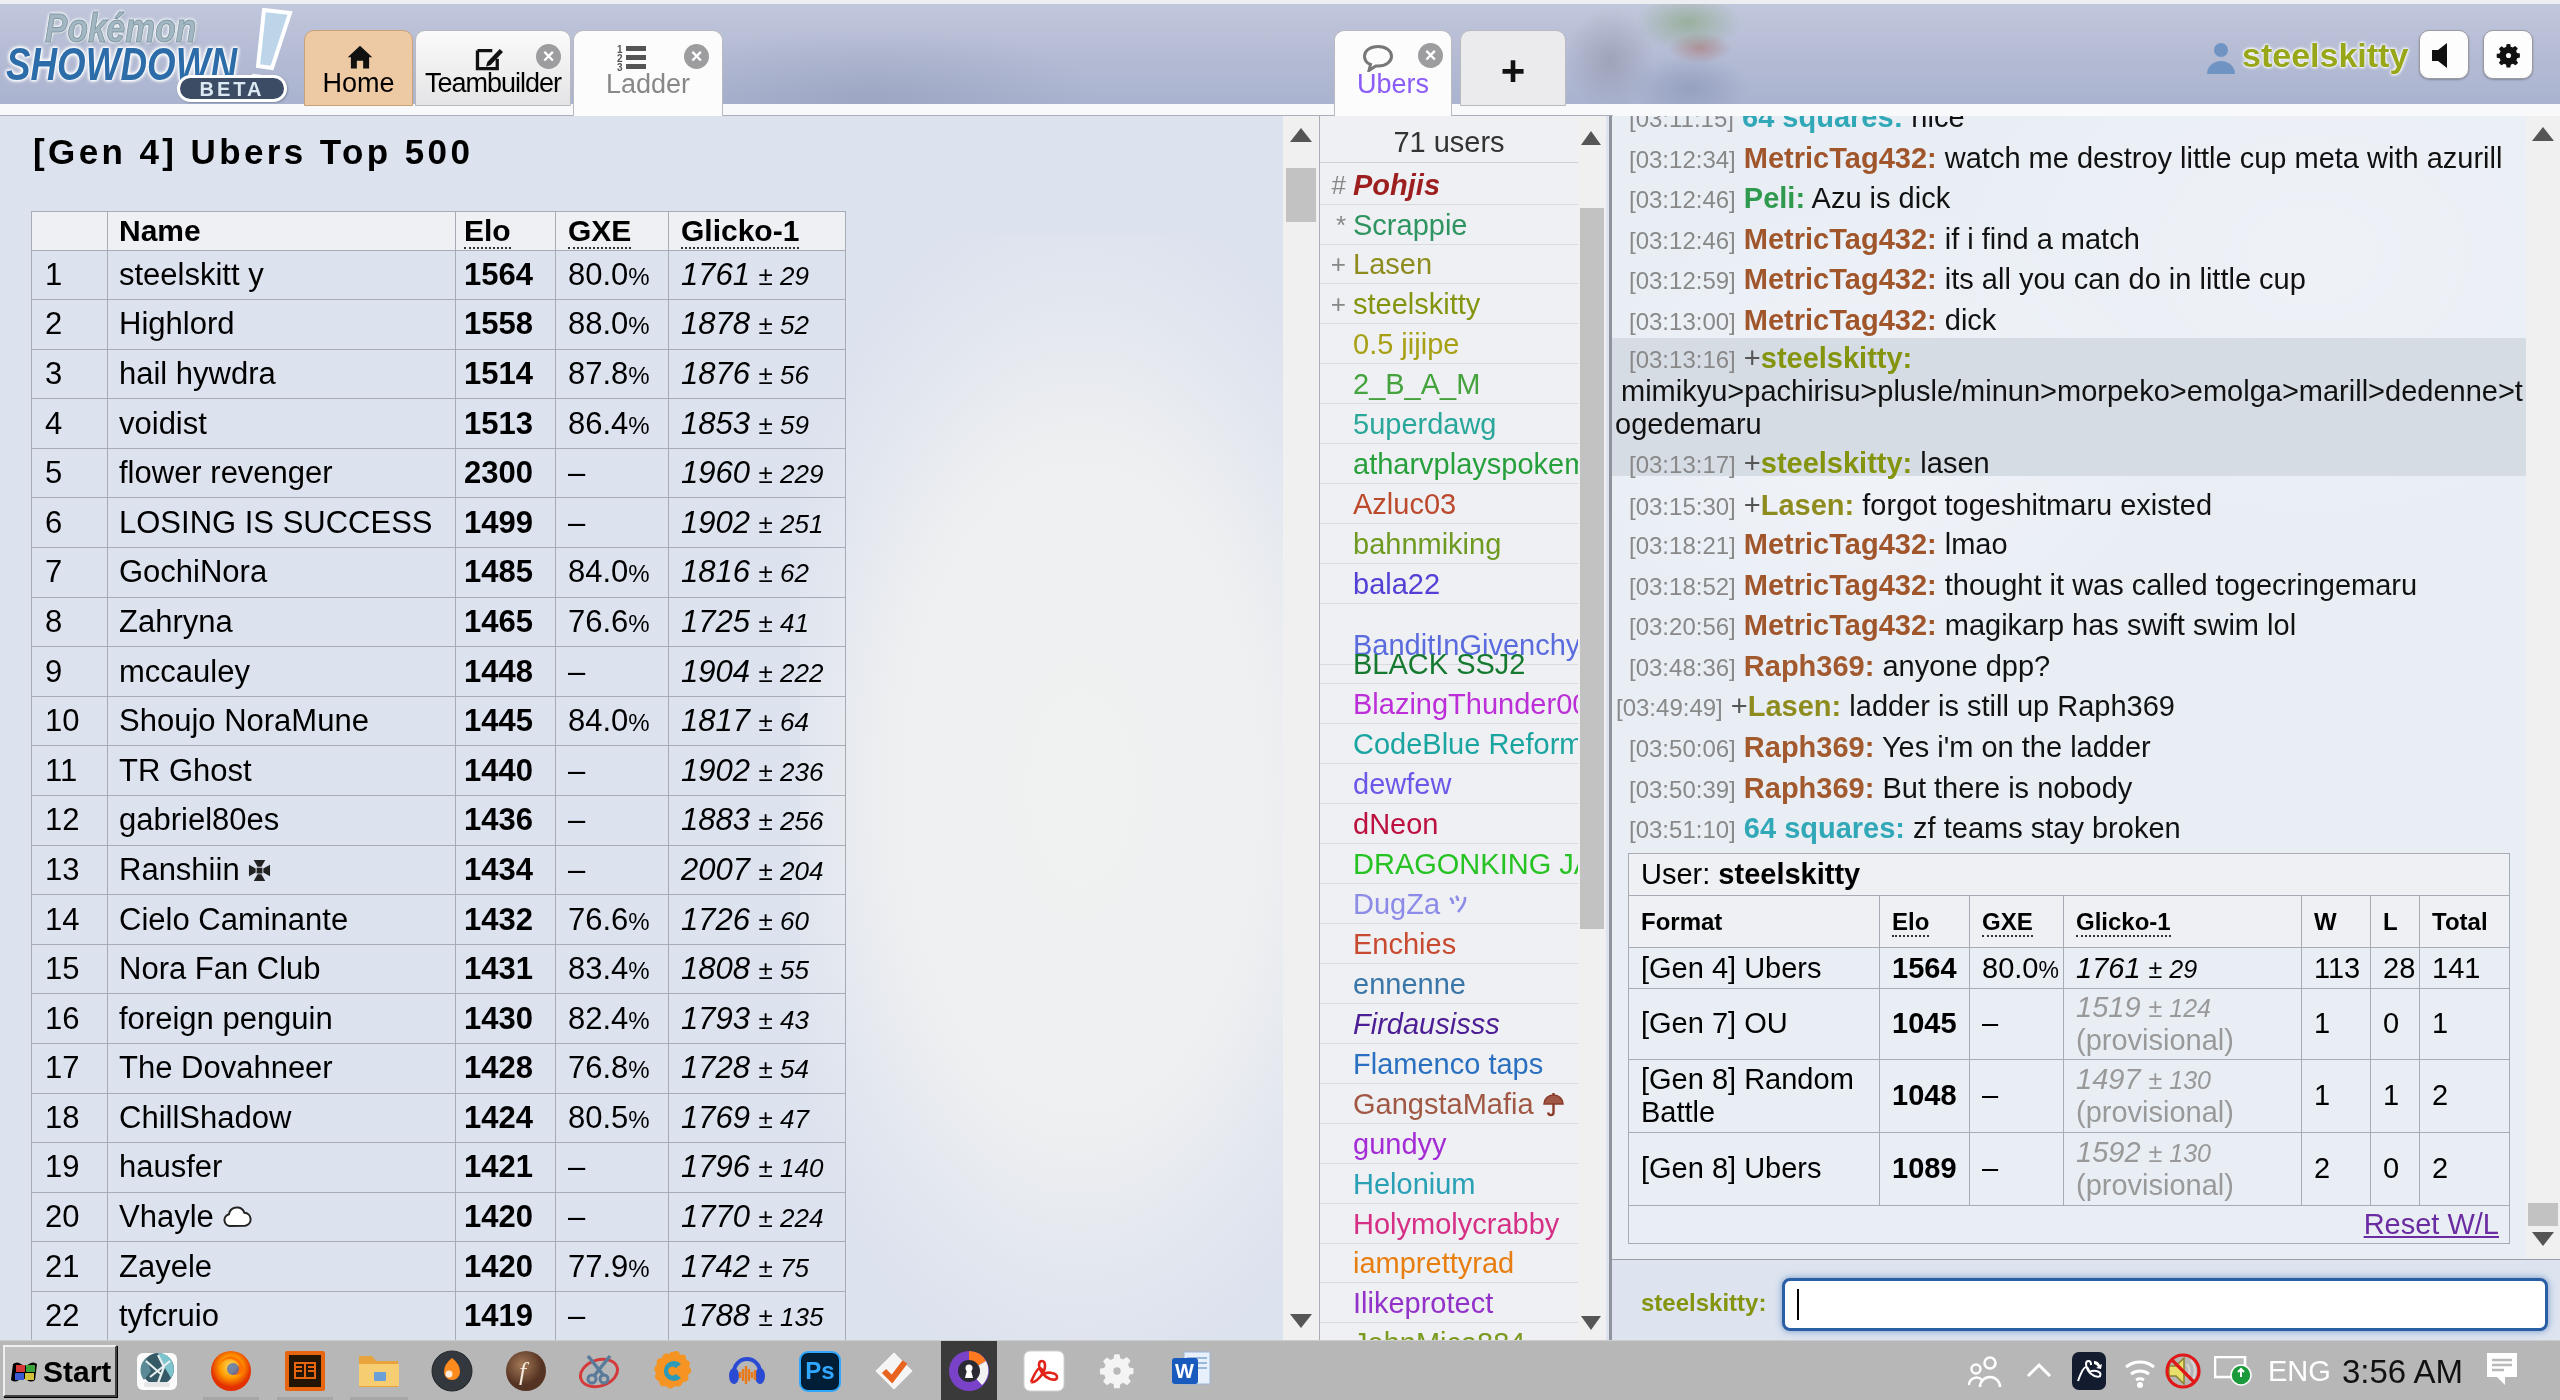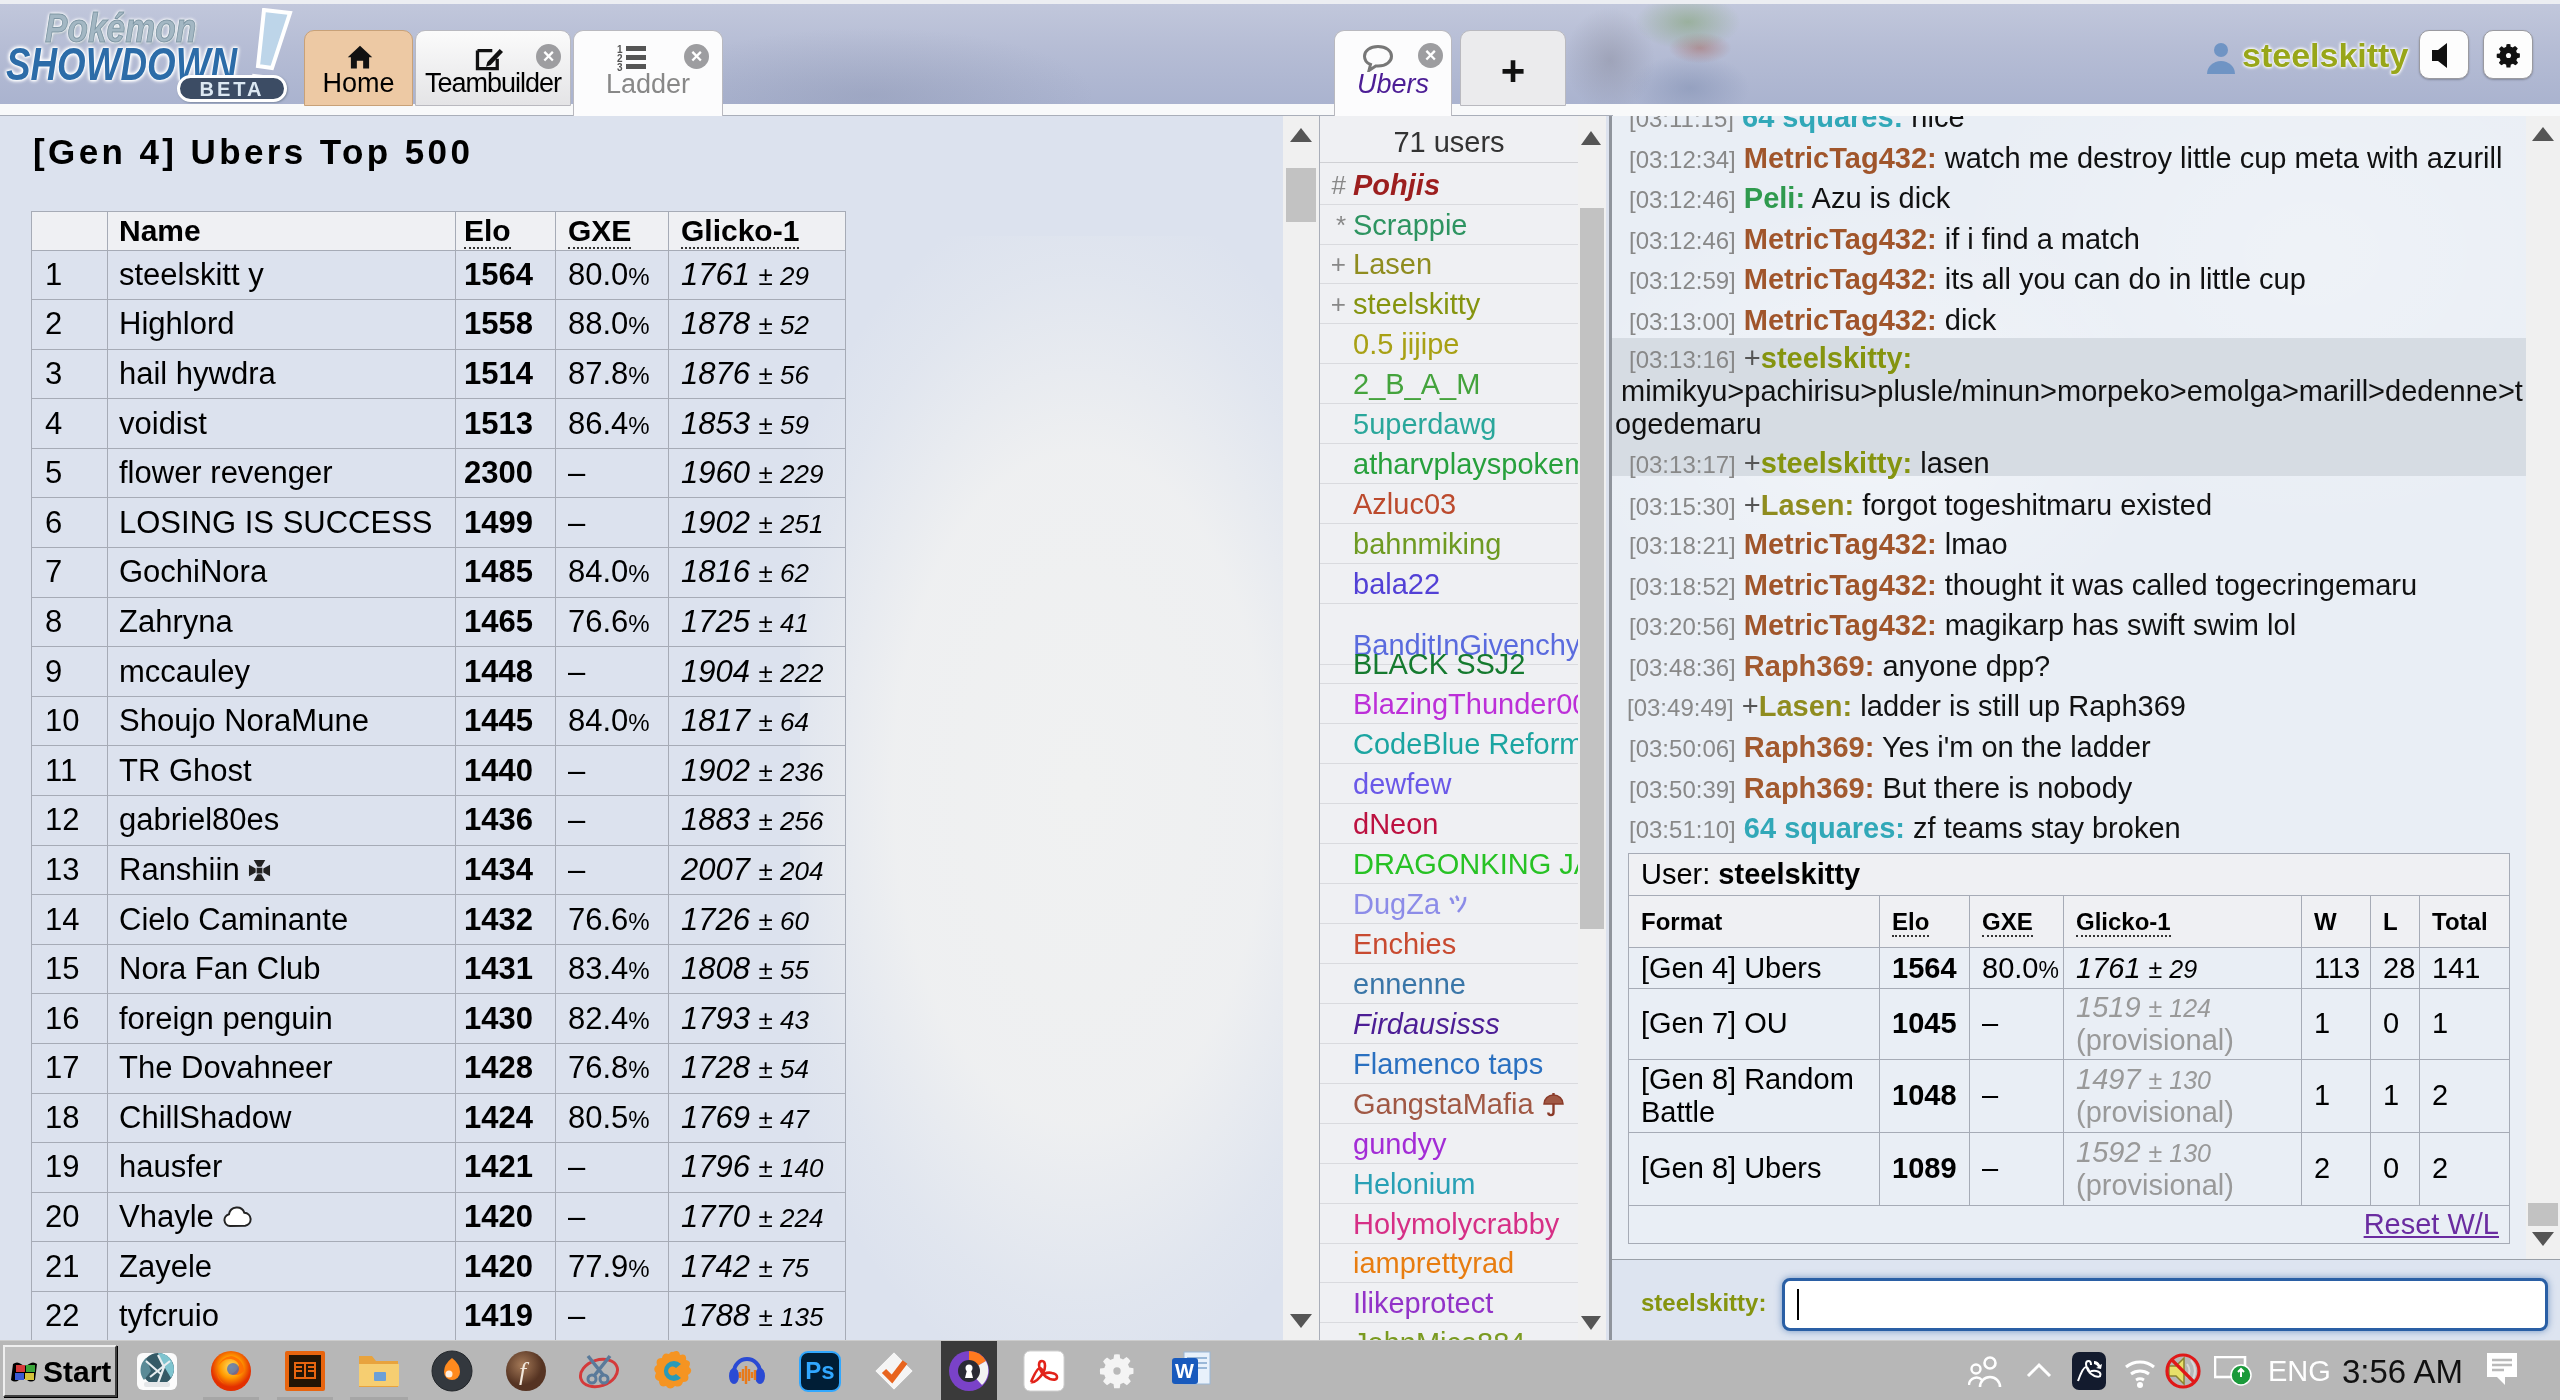--- a/index.html
+++ b/index.html
@@ -104,21 +104,21 @@
       <rect x="9" y="20" width="20" height="5" fill="#555"></rect>
     </svg>
   <div class="closex" style="right:13px;top:13px;">×</div>
   <div class="tlabel" style="color:#888;bottom:16px;">Ladder</div>
 </div>
 <div class="tab" style="left:1334px;width:118px;background:#fcfcfd;border:1px solid #b9b9bf;border-bottom:none;height:86px;z-index:34;">
   <svg style="position:absolute;left:28px;top:14px" width="30" height="27" viewBox="0 0 20 18">
       <path d="M10 1 C4.5 1 1 4 1 7.5 C1 10 2.5 12 5 13 L4 17 L8.5 14 C9 14 9.5 14 10 14 C15.5 14 19 11 19 7.5 C19 4 15.5 1 10 1 Z" fill="none" stroke="#777" stroke-width="2"></path>
     </svg>
   <div class="closex" style="right:8px;top:12px;">×</div>
-  <div class="tlabel" style="color:#4c1d95;bottom:16px;font-style:italic;">Ubers</div>
+  <div class="tlabel" style="color:#8b5cf6;bottom:16px;">Ubers</div>
 </div>
 <div class="tab" style="left:1460px;width:106px;background:#ebebed;border:1px solid #b9b9bf;z-index:34;">
   <div style="position:absolute;left:0;right:0;top:16px;text-align:center;font-size:42px;font-weight:bold;color:#111;">+</div>
 </div>
 
 <svg class="abs" style="left:2204px;top:40px;z-index:6" width="34" height="34" viewBox="0 0 34 34">
     <circle cx="17" cy="10" r="7" fill="#6f94c4"></circle>
     <path d="M3 34 a14 13 0 0 1 28 0 Z" fill="#6f94c4"></path>
   </svg>
 <div class="abs" style="left:2242px;top:36px;font-size:34px;font-weight:bold;color:#98A619;text-shadow:0 0 3px #fff,0 0 3px #fff,0 0 4px #fff;z-index:6;">steelskitty</div>
@@ -441,21 +441,21 @@
   <div class="cline" style="left:17px;top:195.5px"><span class="ts">[03:13:00]</span> <b style="color:#A0552B">MetricTag432:</b> dick</div>
   <div class="cline" style="left:17px;top:233.5px"><span class="ts">[03:13:16]</span> <span style="color:#555">+</span><b style="color:#85940F">steelskitty:</b></div>
   <div class="cline" style="left:9px;top:266.5px">mimikyu&gt;pachirisu&gt;plusle/minun&gt;morpeko&gt;emolga&gt;marill&gt;dedenne&gt;t</div>
   <div class="cline" style="left:3px;top:299.5px">ogedemaru</div>
   <div class="cline" style="left:17px;top:338.5px"><span class="ts">[03:13:17]</span> <span style="color:#555">+</span><b style="color:#85940F">steelskitty:</b> lasen</div>
   <div class="cline" style="left:17px;top:380.5px"><span class="ts">[03:15:30]</span> <span style="color:#555">+</span><b style="color:#8F8C1F">Lasen:</b> forgot togeshitmaru existed</div>
   <div class="cline" style="left:17px;top:420.0px"><span class="ts">[03:18:21]</span> <b style="color:#A0552B">MetricTag432:</b> lmao</div>
   <div class="cline" style="left:17px;top:460.5px"><span class="ts">[03:18:52]</span> <b style="color:#A0552B">MetricTag432:</b> thought it was called togecringemaru</div>
   <div class="cline" style="left:17px;top:501.0px"><span class="ts">[03:20:56]</span> <b style="color:#A0552B">MetricTag432:</b> magikarp has swift swim lol</div>
   <div class="cline" style="left:17px;top:541.5px"><span class="ts">[03:48:36]</span> <b style="color:#A2592E">Raph369:</b> anyone dpp?</div>
-  <div class="cline" style="left:15px;top:582.0px"><span class="ts">[03:49:49]</span> <span style="color:#555">+</span><b style="color:#8F8C1F">Lasen:</b> ladder is still up Raph369</div>
+  <div class="cline" style="left:4px;top:582.0px"><span class="ts">[03:49:49]</span> <span style="color:#555">+</span><b style="color:#8F8C1F">Lasen:</b> ladder is still up Raph369</div>
   <div class="cline" style="left:17px;top:622.5px"><span class="ts">[03:50:06]</span> <b style="color:#A2592E">Raph369:</b> Yes i'm on the ladder</div>
   <div class="cline" style="left:17px;top:663.5px"><span class="ts">[03:50:39]</span> <b style="color:#A2592E">Raph369:</b> But there is nobody</div>
   <div class="cline" style="left:17px;top:704.0px"><span class="ts">[03:51:10]</span> <b style="color:#31A8B8">64 squares:</b> zf teams stay broken</div>
   <table id="stable">
   <colgroup>
         <col style="width:251px">
         <col style="width:90px">
         <col style="width:94px">
         <col style="width:238px">
         <col style="width:69px">

